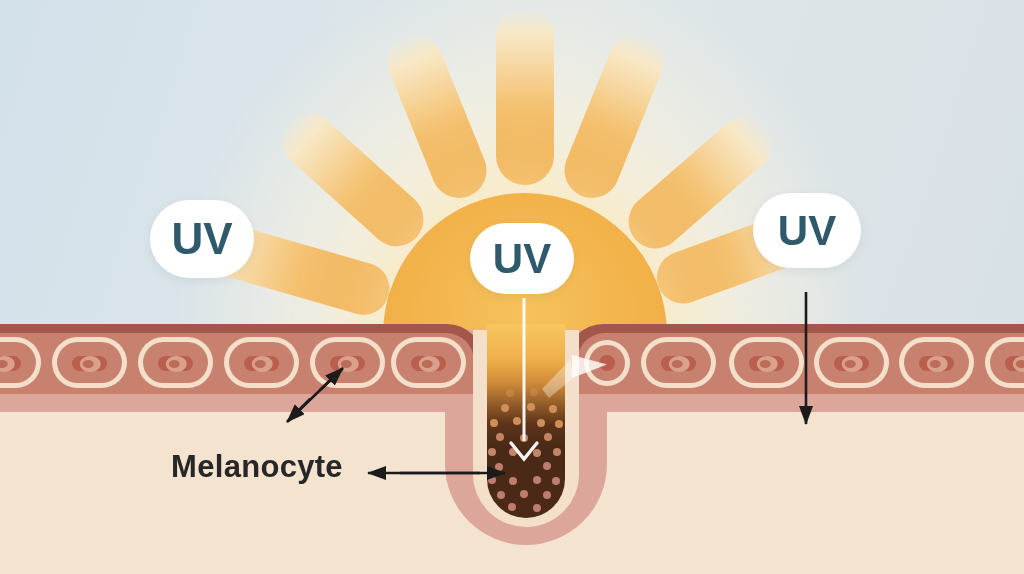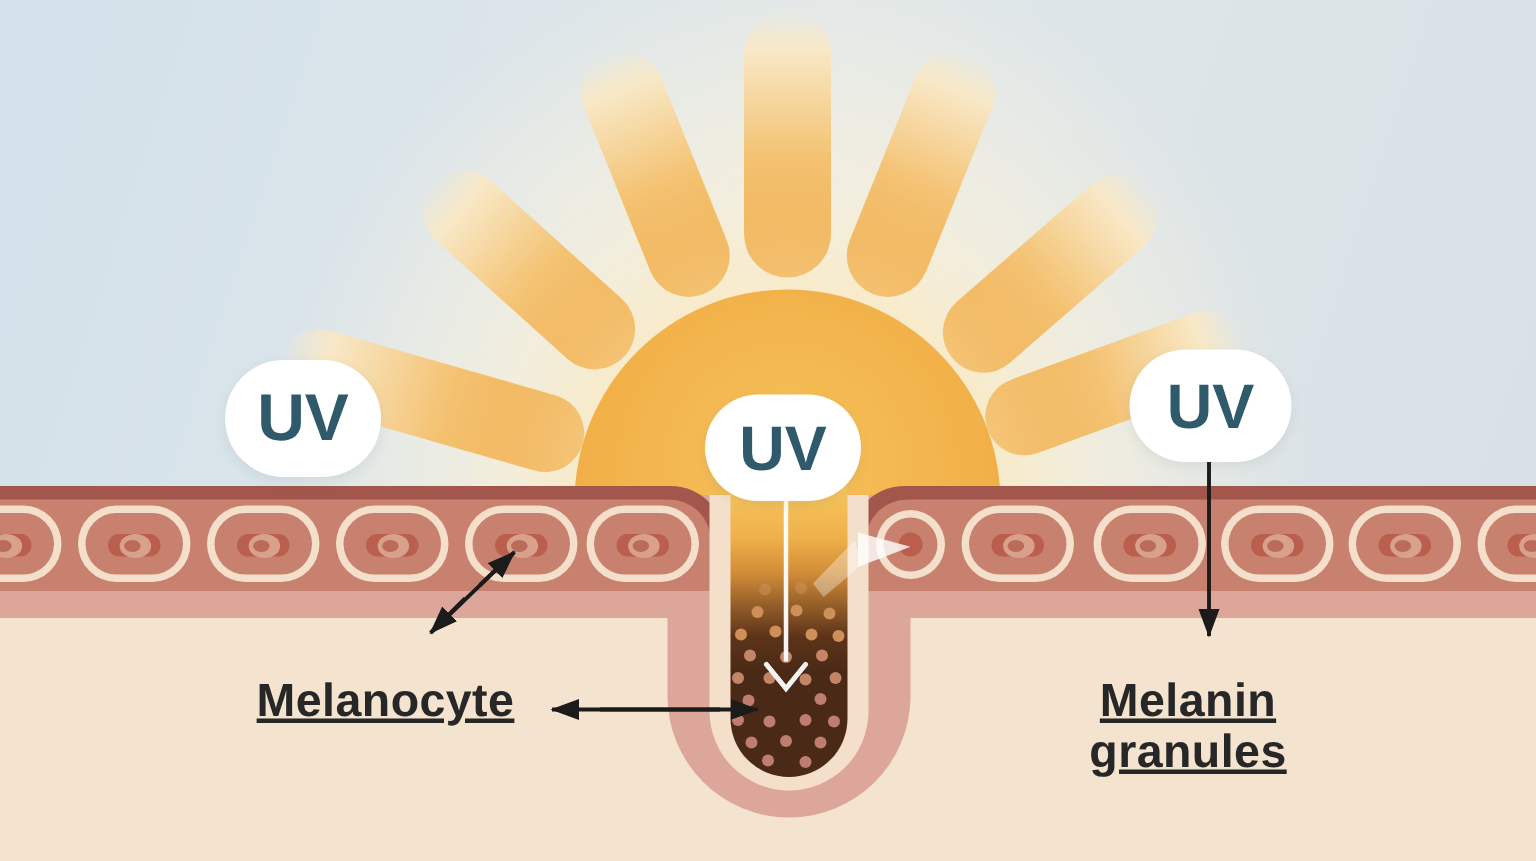--- a/index.html
+++ b/index.html
@@ -39,23 +39,23 @@
 
   .pit-cream{left:473px;top:330px;width:106px;height:197px;background:var(--cream,#F4E0CA);border-radius:0 0 53px 53px;}
   .pit-interior{left:487px;top:324px;width:78px;height:194px;border-radius:0 0 39px 39px;overflow:hidden;
     background:linear-gradient(180deg,var(--pitTop,#F7C75F) 0%,var(--pitMidOrange,#EFB04A) 18%,#D18C38 30%,var(--pitBrown,#8F5A28) 42%,#5C3319 52%,var(--pitDark,#4A2A16) 64%,var(--pitDark,#4A2A16) 100%);}
   .dot{position:absolute;width:8px;height:8px;border-radius:50%;}
 
   
   .overlay{left:0;top:0;pointer-events:none;}
   .label{position:absolute;width:300px;text-align:center;color:var(--textDark,#272727);
          font-size:31px;font-weight:600;line-height:34px;letter-spacing:.3px;}
-  .label span{display:block;text-decoration:underline;}
+  .label span{display:block;}
   .uv-bubble{position:absolute;background:#fff;border-radius:40px;display:flex;align-items:center;justify-content:center;
-             color:var(--uvText,#2E5A6B);font-weight:700;box-shadow:0 3px 8px rgba(90,110,120,.10);margin-top:40px;}
+             color:var(--uvText,#2E5A6B);font-weight:700;box-shadow:0 3px 8px rgba(90,110,120,.10);}
   .uv-left{left:150px;top:200px;width:104px;height:78px;font-size:44px;}
   .uv-center{left:470px;top:223px;width:104px;height:71px;font-size:42px;}
   .uv-right{left:753px;top:193px;width:108px;height:75px;font-size:42px;}
 </style>
 </head>
 <body>
 
 <div class="stage" style="--skyA: #D3E1EB; --skyB: #E0E7E9; --skyC: #D7E0E6; --sunMain: #F1AD45; --sunLight: #F6C25B; --rayBase: #EFA640; --rayMid: #F4C272; --rayTip: #F8E8C6; --darkline: #A3564C; --band: #C9816F; --cream: #F4E0CA; --core: #BA5E4D; --nucleus: #D9A08C; --nucleusCurl: #BA6C59; --pink: #DCA79A; --dermis: #F3E3CF; --pitTop: #F7C75F; --pitMidOrange: #EFB04A; --pitBrown: #8F5A28; --pitDark: #4A2A16; --dotTan: #CE9058; --dotMid: #C48566; --dotMauve: #BE7D6F; --textDark: #272727; --uvText: #2E5A6B; --arrowBlack: #1B1B1B;">
 
   <div class="abs sky"></div>
@@ -241,24 +241,20 @@
     </g>
     <g stroke="none">
       <polygon points="572,355 607,364.5 572,378" fill="rgba(255,255,255,0.8)"></polygon>
       <polygon points="570,360 574,377 549,398 542,389" fill="rgba(255,255,255,0.35)"></polygon>
     </g>
   </svg>
 
   <div class="label" style="left:107px;top:450px;">
     <span>Melanocyte</span>
   </div>
-  <div class="label" style="left:642px;top:450px;">
-    <span>Melanin</span>
-    <span>granules</span>
-  </div>
 
   <div class="uv-bubble uv-left">
       <span>UV</span>
     </div>
   <div class="uv-bubble uv-center">
       <span>UV</span>
     </div>
   <div class="uv-bubble uv-right">
       <span>UV</span>
     </div>

